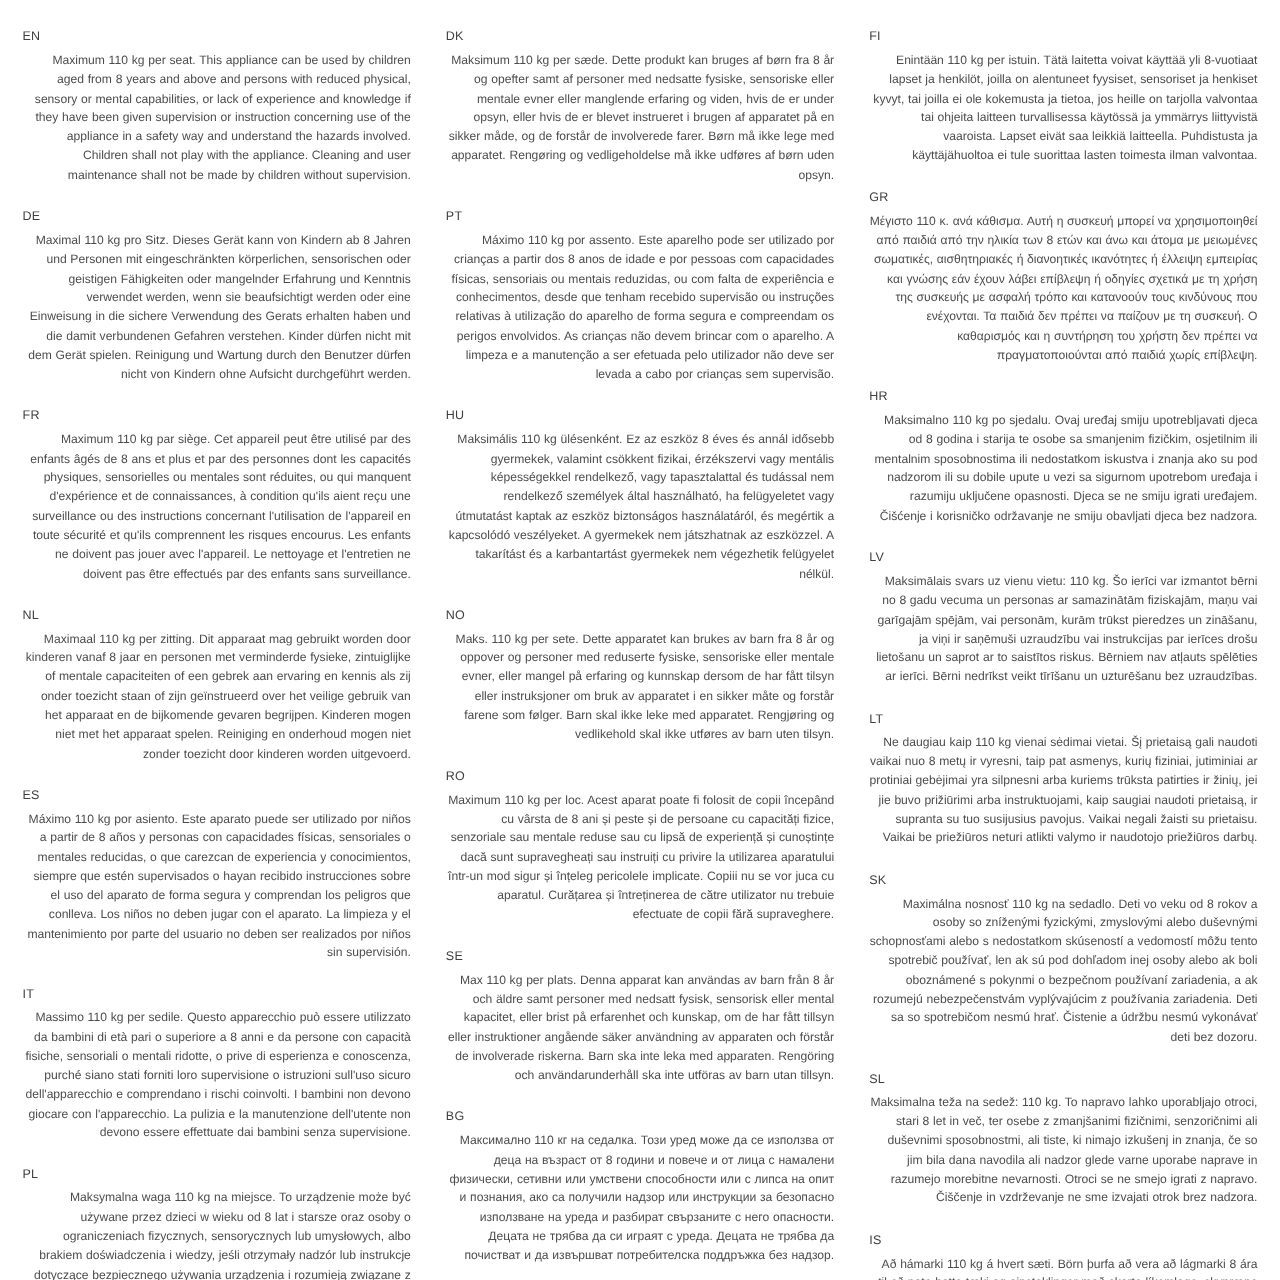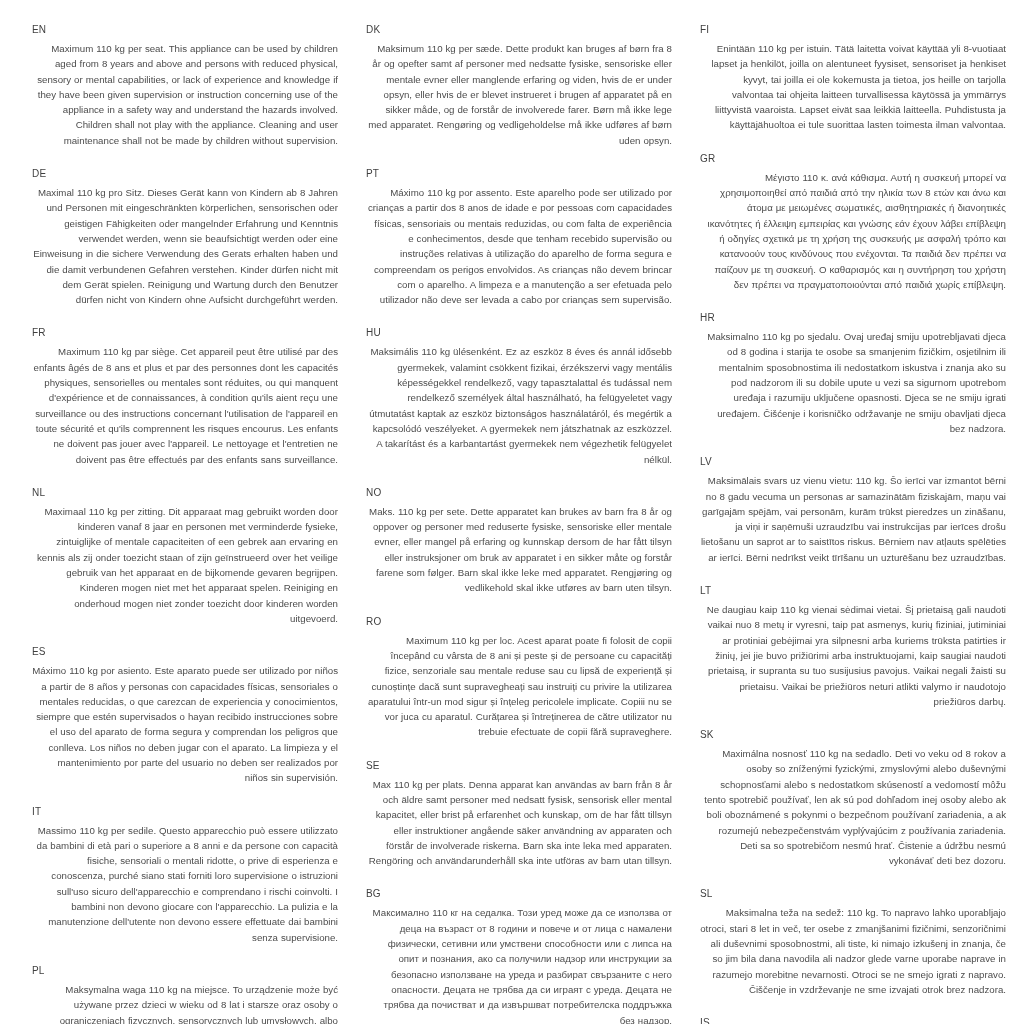--- a/index.html
+++ b/index.html
@@ -5,21 +5,21 @@
   html, body {
     margin: 0;
     padding: 0;
     background: #ffffff;
     font-family: "Liberation Sans", sans-serif;
   }
   .page {
     width: 1024px;
     height: 1024px;
     box-sizing: border-box;
-    padding: 24px 18px 10px 32px;
+    padding: 24px 18px 10px 18px;
     display: grid;
     grid-template-columns: 1fr 1fr 1fr;
     column-gap: 28px;
     overflow: hidden;
     background: #ffffff;
   }
   .col {
     display: flex;
     flex-direction: column;
   }

